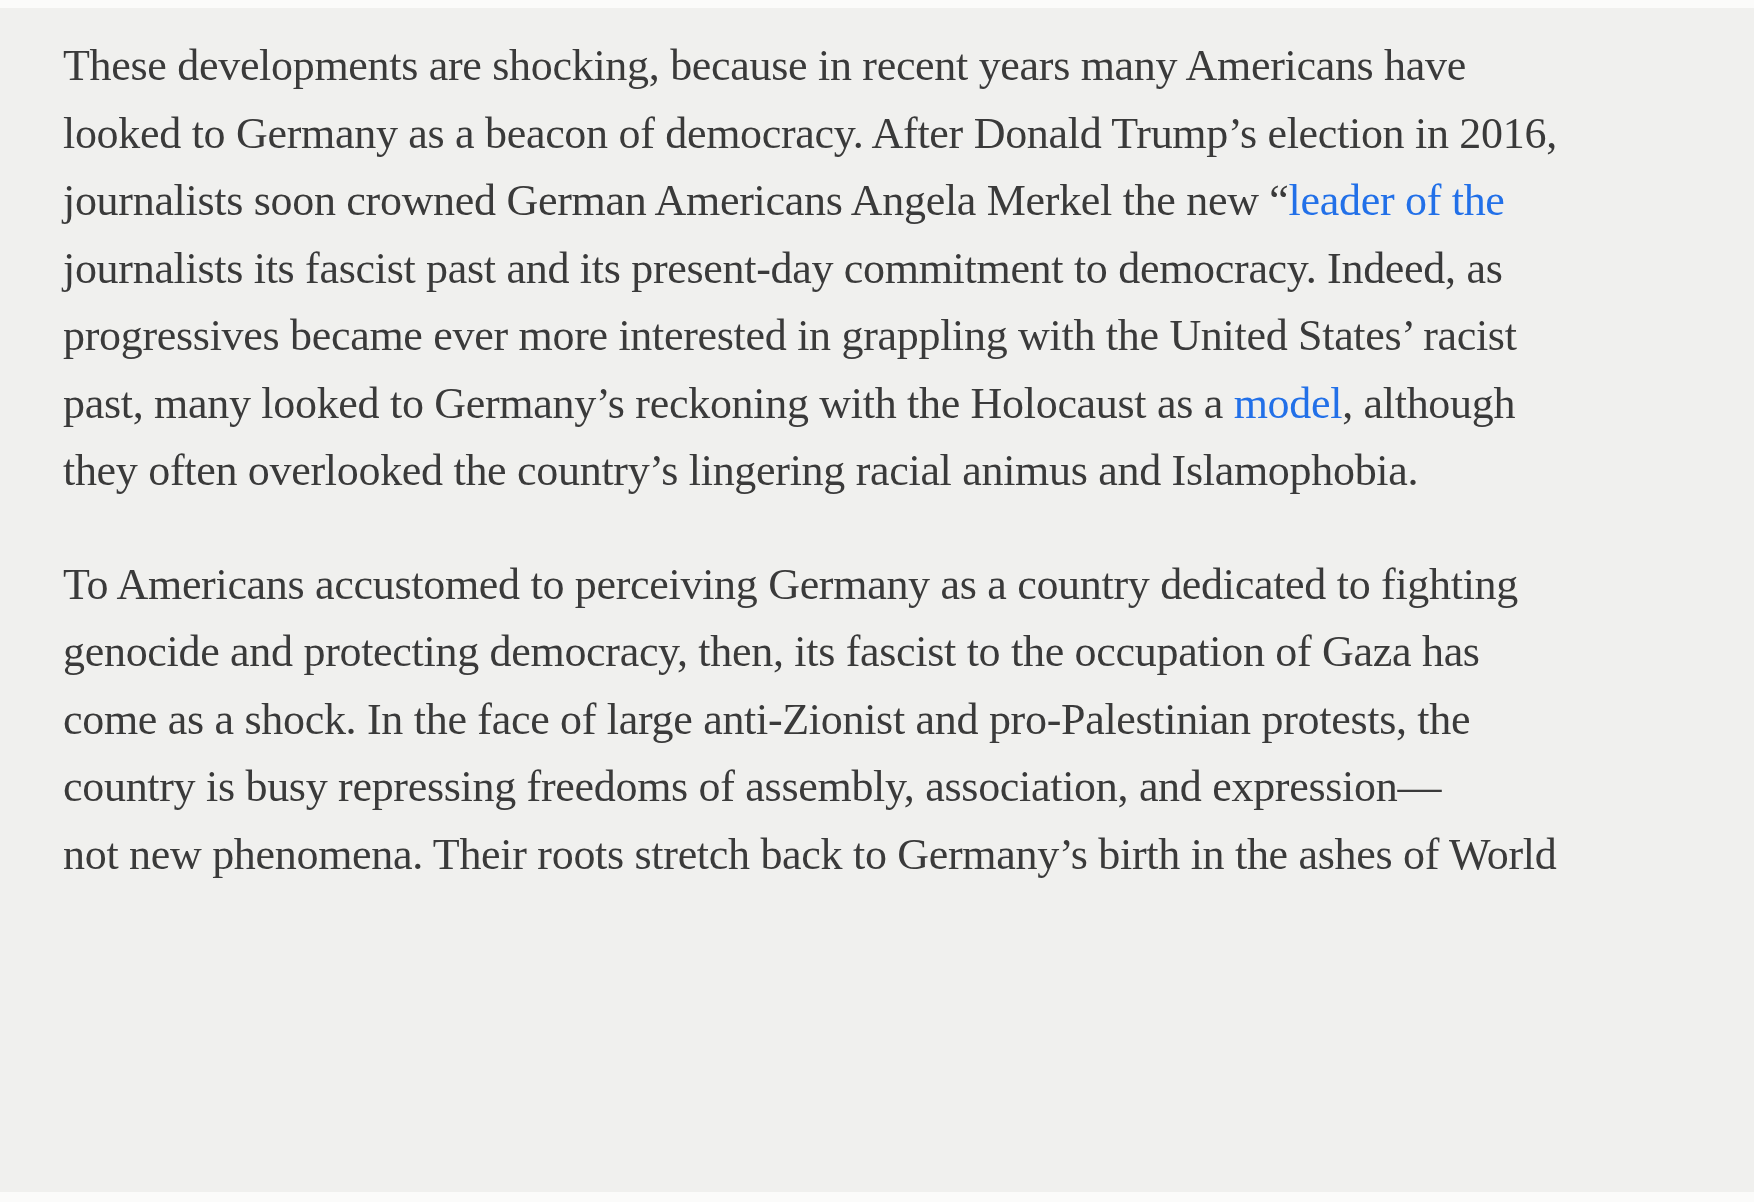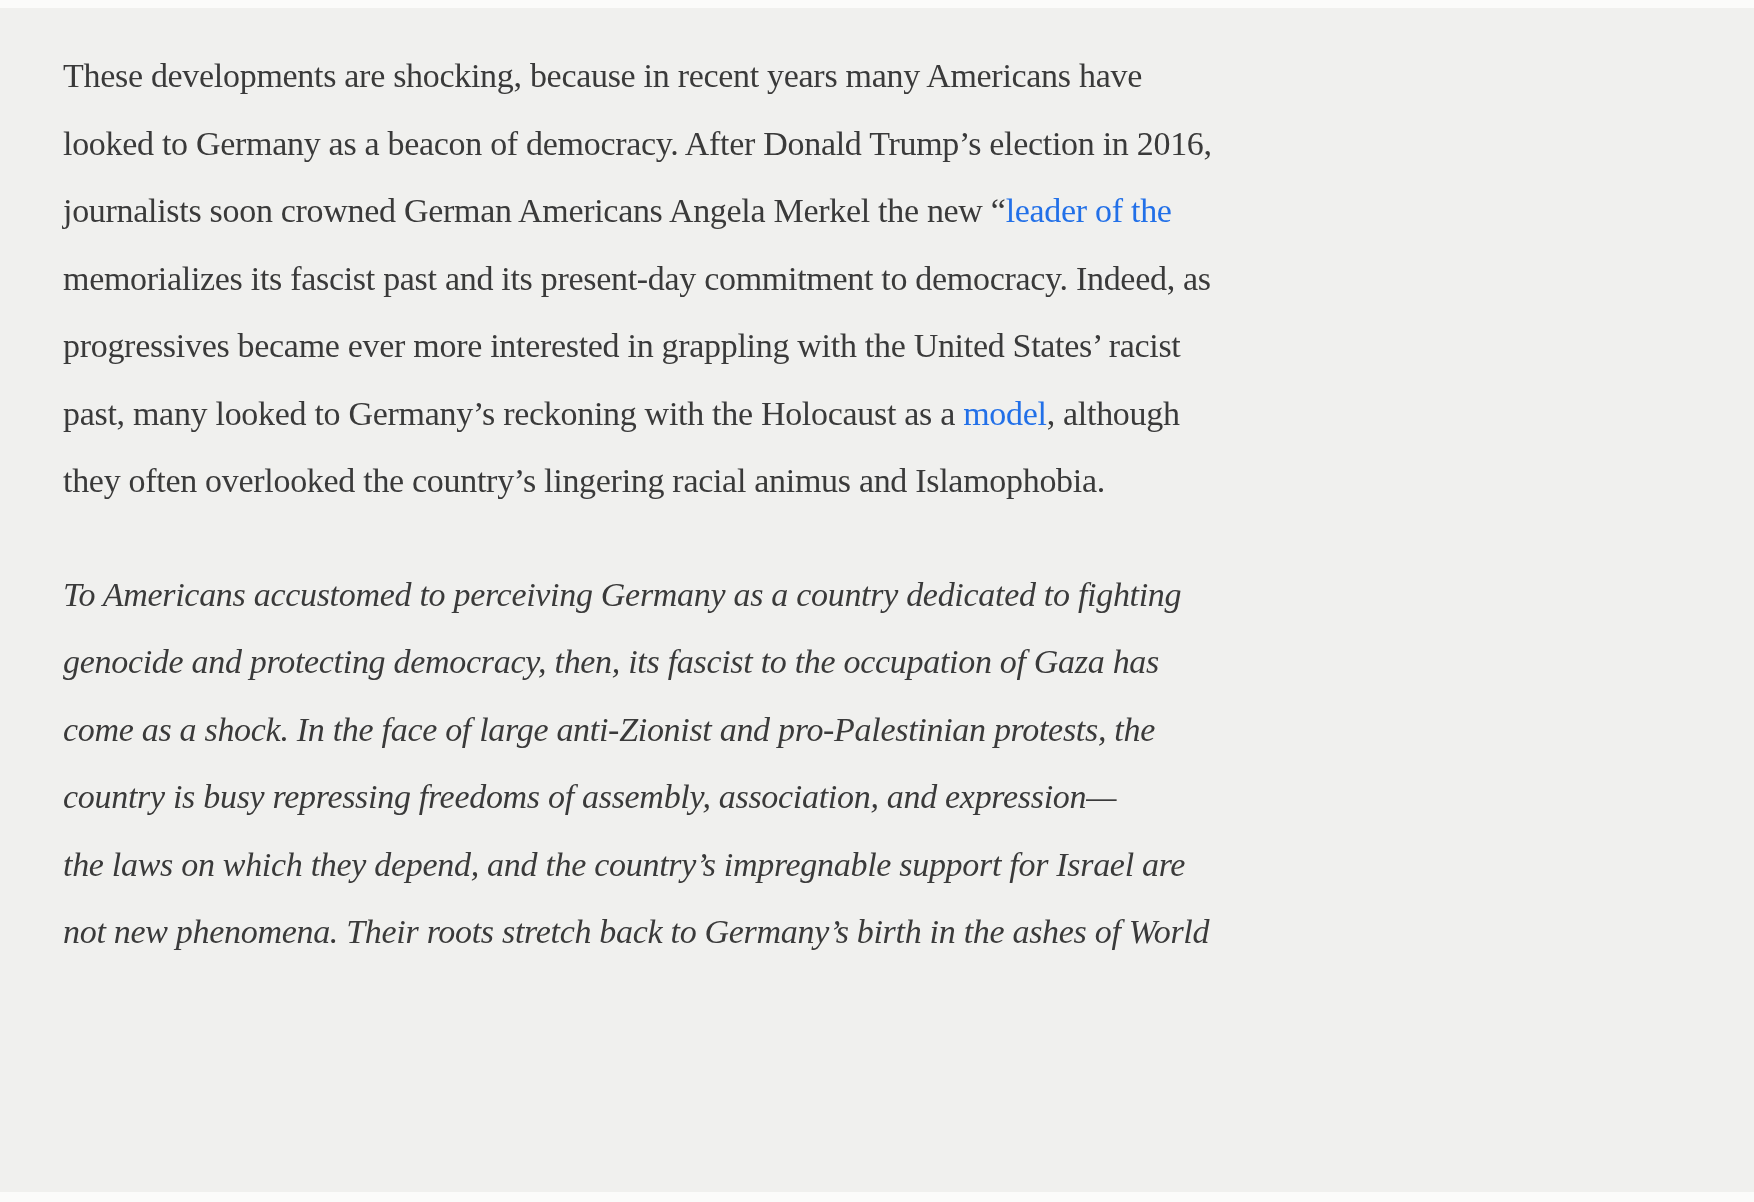--- a/index.html
+++ b/index.html
@@ -17,52 +17,51 @@
   .edge-strip {
     position: absolute;
     left: 0;
     width: 100%;
     background: #fbfbfa;
   }
   .edge-strip.top { top: 0; height: 8px; }
   .edge-strip.bottom { bottom: 0; height: 10px; }
   .article {
     position: relative;
-    padding: 42px 60px 0 63px;
+    padding: 32px 60px 0 63px;
     color: #3a3a3a;
-    font-size: 34px;
+    font-size: 44px;
     line-height: 67.5px;
     letter-spacing: -0.3px;
   }
   .paragraph { margin: 0 0 46px 0; }
-  .paragraph:last-child { margin-bottom: 0; font-style: italic; }
+  .paragraph:last-child { margin-bottom: 0; }
   .line { white-space: nowrap; }
   a.link {
     text-decoration: none;
     cursor: pointer;
   }
 </style>
 </head>
 <body>
 
 <div class="page" style="background: rgb(240, 240, 238);">
   <div class="edge-strip top"></div>
   <article class="article" style="color: rgb(58, 58, 58);">
       <div class="paragraph">
         <div class="line"><span>These developments are shocking, because in recent years many Americans have</span></div>
         <div class="line"><span>looked to Germany as a beacon of democracy. After Donald Trump’s election in 2016,</span></div>
         <div class="line"><span>journalists soon crowned German Americans Angela Merkel the new “</span><a class="link" href="#" style="color: rgb(34, 112, 232); text-align: center;">leader of the</a></div>
-        <div class="line"><span>memorializes its fascist past and its present-day commitment to democracy. Indeed, as</span></div>
+        <div class="line"><span>journalists its fascist past and its present-day commitment to democracy. Indeed, as</span></div>
         <div class="line"><span>progressives became ever more interested in grappling with the United States’ racist</span></div>
         <div class="line"><span>past, many looked to Germany’s reckoning with the Holocaust as a </span><a class="link" href="#" style="color: rgb(34, 112, 232); margin-top: 8px;">model</a><span>, although</span></div>
         <div class="line"><span>they often overlooked the country’s lingering racial animus and Islamophobia.</span></div>
       </div>
       <div class="paragraph">
         <div class="line"><span>To Americans accustomed to perceiving Germany as a country dedicated to fighting</span></div>
         <div class="line"><span>genocide and protecting democracy, then, its fascist to the occupation of Gaza has</span></div>
         <div class="line"><span>come as a shock. In the face of large anti-Zionist and pro-Palestinian protests, the</span></div>
         <div class="line"><span>country is busy repressing freedoms of assembly, association, and expression—</span></div>
-        <div class="line"><span>the laws on which they depend, and the country’s impregnable support for Israel are</span></div>
         <div class="line"><span>not new phenomena. Their roots stretch back to Germany’s birth in the ashes of World</span></div>
       </div>
     </article>
   <div class="edge-strip bottom"></div>
 </div>
 
 </body></html>

